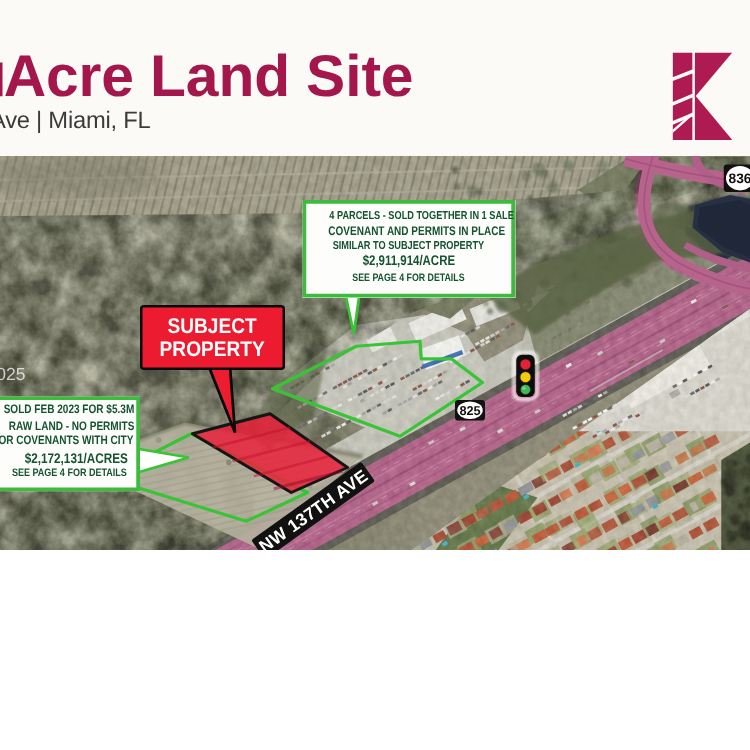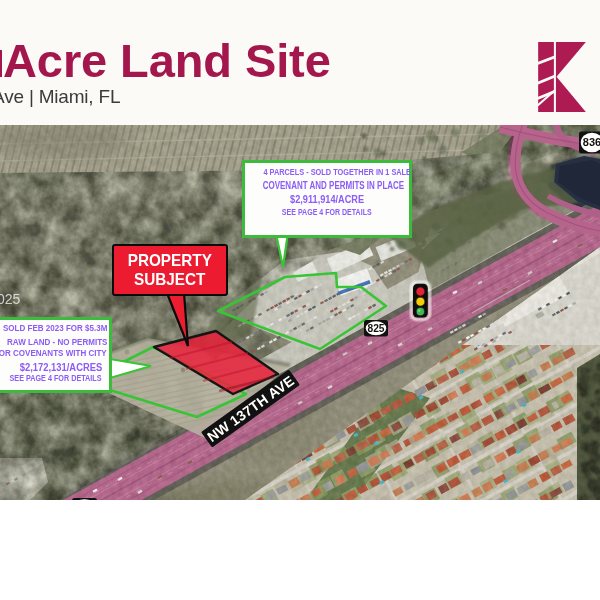--- a/index.html
+++ b/index.html
@@ -1,20 +1,20 @@
 <!DOCTYPE html>
 <html><head><meta charset="utf-8">
 <style>
 html,body{margin:0;padding:0;width:600px;height:600px;overflow:hidden;background:#ffffff;}
 *{box-sizing:border-box;font-family:"Liberation Sans",sans-serif;}
-#page{position:relative;width:600px;height:500px;background:#fbfaf7;overflow:hidden;text-decoration:underline;}
+#page{position:relative;width:600px;height:440px;background:#fbfaf7;overflow:hidden;text-decoration:underline;}
 #photo-wrap{position:absolute;left:0;top:125px;width:600px;height:450px;overflow:hidden;filter:sepia(0.05) saturate(1.04);}
 .cond{display:inline-block;transform:scaleX(0.88);transform-origin:center;white-space:nowrap;}
 .condr{display:inline-block;transform:scaleX(0.88);transform-origin:right center;white-space:nowrap;}
-.gbox{position:absolute;background:#fdfdfc;border:3.5px solid #3cb43c;color:#8b5cf6;font-weight:bold;text-align:center;}
+.gbox{position:absolute;background:#fdfdfc;border:3.5px solid #3cb43c;color:#14532d;font-weight:bold;text-align:center;}
 .gbox div{white-space:nowrap;}
 </style></head>
 <body>
 <div id="page">
   <div id="title" style="position:absolute;left:3px;top:33px;font-size:47px;font-weight:bold;color:#a4174d;letter-spacing:-0.1px;white-space:nowrap;">Acre Land Site</div>
   <div style="position:absolute;left:-1px;top:50px;width:2.5px;height:27px;background:#a4174d;"></div>
   <div id="subtitle" style="position:absolute;left:-8px;top:86px;font-size:19px;color:#3b3b3b;letter-spacing:-0.2px;white-space:nowrap;">Ave | Miami, FL</div>
   <svg width="48" height="70" viewBox="539 42 47 69" style="position:absolute;left:538px;top:42px;" xmlns="http://www.w3.org/2000/svg">
 <g fill="#ad1b52">
 <polygon points="539,42 554.5,42 554.5,55.5 539,61.5"></polygon>
@@ -1818,31 +1818,32 @@
           <circle cx="420.4" cy="301.7" r="4.4" fill="#f2cb08" stroke="#2a2205" stroke-width="0.6"></circle>
           <circle cx="420.4" cy="311.6" r="4.1" fill="#3fb554" stroke="#0a2a10" stroke-width="0.6"></circle>
           <circle cx="419.2" cy="310.6" r="1.4" fill="#7fd88c" opacity="0.8"></circle>
         </g>
       </svg>
     </div>
 
   <div class="gbox" id="box1" style="left:242px;top:160px;width:170px;height:78px;padding-top:4px;border-width:3px;border-color:#3dbb3d;">
     <div style="font-size:9.2px;line-height:10.2px;"><span class="cond" style="transform:scaleX(0.8);">4 PARCELS - SOLD TOGETHER IN 1 SALE</span></div>
     <div style="font-size:10px;line-height:10.2px;margin-top:3.5px;"><span class="cond" style="transform:scaleX(0.8);">COVENANT AND PERMITS IN PLACE</span></div>
+    <div style="font-size:9.2px;line-height:10.2px;"><span class="cond" style="transform:scaleX(0.8);">SIMILAR TO SUBJECT PROPERTY</span></div>
     <div style="font-size:11.2px;line-height:12.4px;margin-top:2px;text-align:center;"><span class="cond" style="transform:scaleX(0.82);">$2,911,914/ACRE</span></div>
     <div style="font-size:8.6px;line-height:9.6px;margin-top:2.5px;"><span class="cond" style="transform:scaleX(0.82);">SEE PAGE 4 FOR DETAILS</span></div>
   </div>
 
   <div class="gbox" id="box2" style="left:-62px;top:317px;width:174px;height:76px;padding-top:2.5px;text-align:right;padding-right:2px;border-width:3px;border-color:#3dbb3d;">
     <div style="font-size:9.8px;line-height:10.8px;"><span class="condr" style="transform:scaleX(0.82);">SOLD FEB 2023 FOR $5.3M</span></div>
     <div style="font-size:9.8px;line-height:10.8px;margin-top:4px;"><span class="condr" style="transform:scaleX(0.82);">RAW LAND - NO PERMITS</span></div>
     <div style="font-size:9.8px;line-height:10.8px;"><span class="condr" style="transform:scaleX(0.82);">OR COVENANTS WITH CITY</span></div>
     <div style="font-size:11.2px;line-height:12.6px;margin-top:2px;padding-right:5px;"><span class="condr" style="transform:scaleX(0.84);">$2,172,131/ACRES</span></div>
     <div style="font-size:8.6px;line-height:9.4px;margin-top:1px;padding-right:5px;"><span class="condr" style="transform:scaleX(0.84);">SEE PAGE 4 FOR DETAILS</span></div>
   </div>
 
   <div id="redsign" style="position:absolute;left:112px;top:244px;width:116px;height:52px;background:#ec1b2f;border:2.5px solid #0a0a0a;border-radius:3px;color:#fff;font-weight:bold;text-align:center;padding-top:5px;">
+    <div style="font-size:17px;line-height:19px;"><span style="display:inline-block;transform:scaleX(0.9);white-space:nowrap;">SUBJECT</span></div>
     <div style="font-size:17px;line-height:19px;"><span style="display:inline-block;transform:scaleX(0.9);white-space:nowrap;">PROPERTY</span></div>
-    <div style="font-size:17px;line-height:19px;"><span style="display:inline-block;transform:scaleX(0.9);white-space:nowrap;">SUBJECT</span></div>
   </div>
 
   <div style="position:absolute;left:0;top:575px;width:600px;height:19px;background:#fcfbfa;"></div>
   <div style="position:absolute;left:0;top:594px;width:600px;height:6px;background:#7d1a41;"></div>
 </div>
 </body></html>

